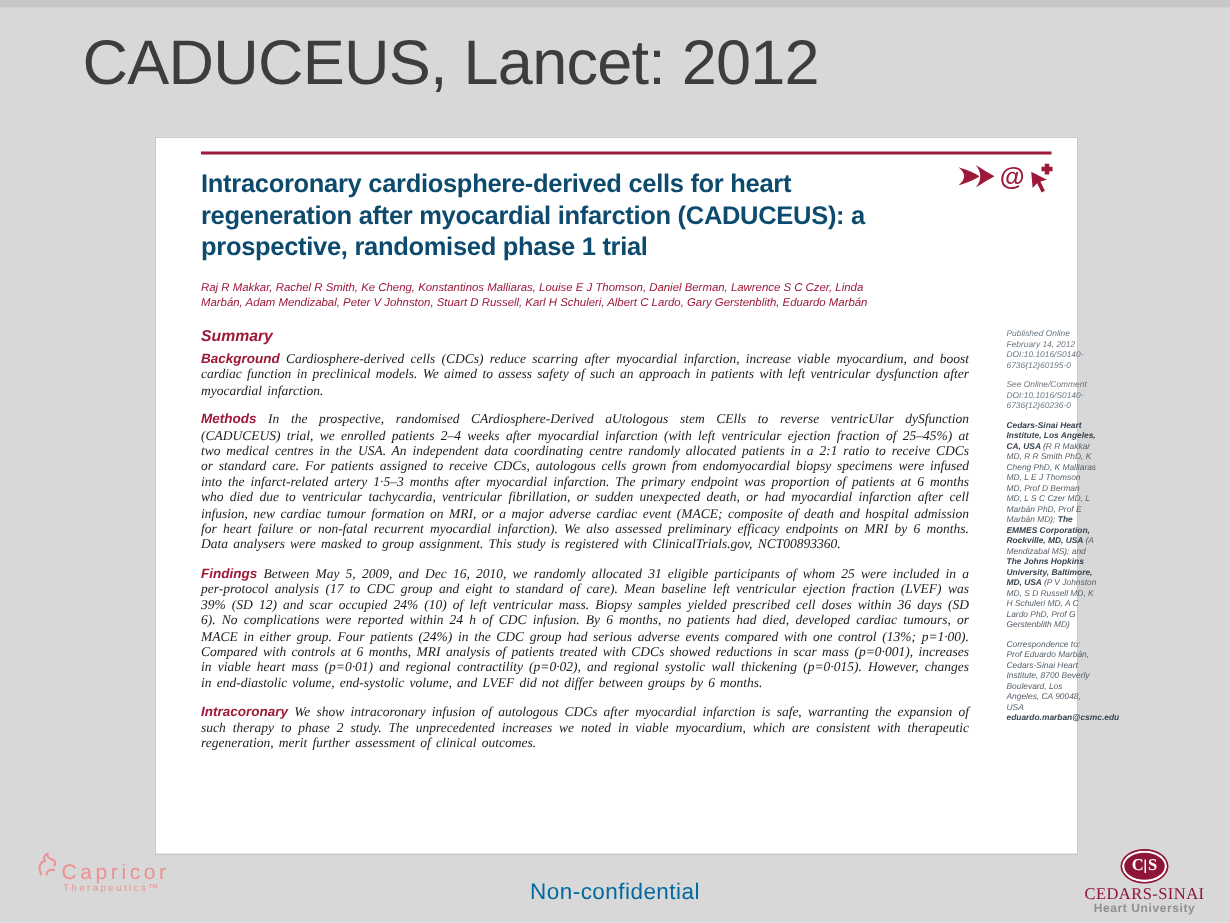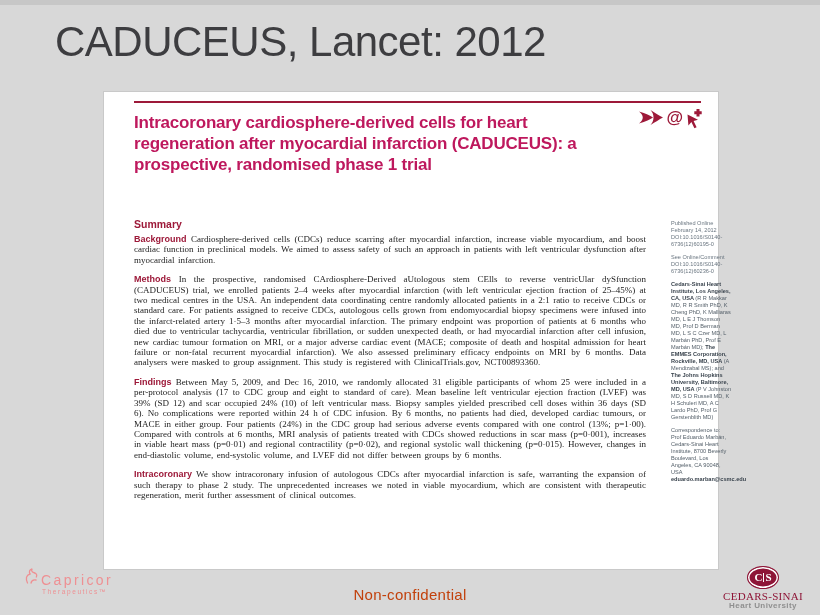--- a/index.html
+++ b/index.html
@@ -11,40 +11,40 @@
     letter-spacing:-0.5px;color:#3d3d40;font-family:"Liberation Sans",sans-serif;}
 
   
   .paper{position:absolute;left:103px;top:91px;width:616px;height:479px;background:#ffffff;
     border:1px solid #c9c9c9;box-sizing:border-box;}
   .rule{position:absolute;left:30px;top:9px;width:567px;height:2px;background:#9d1939;}
   .icons{position:absolute;right:16px;top:17px;display:flex;align-items:flex-start;gap:2px;color:#9d1939;}
   .icon-at{font-size:17px;font-weight:700;line-height:17px;color:#9d1939;}
 
   .paper-title{position:absolute;left:30px;top:20px;width:480px;margin:0;
-    font-size:17px;line-height:21px;font-weight:700;color:#be185d;letter-spacing:-0.2px;}
+    font-size:17px;line-height:21px;font-weight:700;color:#0c4a6e;letter-spacing:-0.2px;}
   .authors{position:absolute;left:30px;top:95px;width:455px;margin:0;
     font-size:7.6px;line-height:10px;font-style:italic;color:#9d1939;}
 
-  .columns{position:absolute;left:30px;top:126px;width:580px;display:flex;gap:25px;}
+  .columns{position:absolute;left:30px;top:126px;width:580px;display:flex;gap:25px;font-style:italic;}
   .main-col{width:512px;flex:none;}
   .summary-h{margin:0 0 4px 0;font-size:10.5px;font-weight:700;color:#9d1939;}
   .para{margin:0 0 9px 0;font-family:"Liberation Serif",serif;font-size:9px;line-height:10.4px;
     color:#1c1c1c;text-align:justify;word-spacing:1.2px;}
   .lead{font-family:"Liberation Sans",sans-serif;font-weight:700;color:#9d1939;}
 
   .side-col{width:60px;flex:none;padding-top:2px;}
   .side{margin:0 0 6px 0;font-size:5.6px;line-height:7px;color:#6a7680;}
   .side .sline{display:block;}
   .side.dark{color:#55606a;}
   .side .b{font-weight:700;color:#39434d;}
 
   
   .footer-label{position:absolute;left:0;right:0;top:586px;text-align:center;
-    font-size:15px;color:#c2410c;letter-spacing:0.3px;}
+    font-size:15px;color:#0369a1;letter-spacing:0.3px;}
 
   .capricor{position:absolute;left:24px;top:568px;color:#ee9093;}
   .cap-row{display:flex;align-items:flex-end;gap:2px;}
   .cap-name{font-size:14px;letter-spacing:2.4px;line-height:16px;}
   .cap-sub{font-size:6.5px;letter-spacing:1.6px;margin:0 0 0 18px;line-height:8px;}
 
   .cedars{position:absolute;left:718px;top:566px;width:90px;text-align:center;}
   .medallion{width:30px;height:21px;margin:0 auto;background:#8e1537;border-radius:50%;
     border:1px solid #8e1537;box-shadow:inset 0 0 0 1.5px #ffffff;
     display:flex;align-items:center;justify-content:center;gap:1px;
@@ -75,20 +75,21 @@
       <span class="icon-at">@</span>
       <span>
         <svg width="17" height="20" viewBox="0 0 17 20">
           <path d="M11.5 0 h3 v2.2 h2.2 v3 h-2.2 v2.2 h-3 V5.2 H9.3 v-3 h2.2 Z" fill="#9d1939"></path>
           <path d="M2.5 5.5 L13 10.8 L8.6 12 L11.6 18.2 L9.4 19.3 L6.4 13.1 L3.4 16.4 Z" fill="#9d1939"></path>
         </svg>
       </span>
     </div>
 
     <h2 class="paper-title">Intracoronary cardiosphere-derived cells for heart regeneration after myocardial infarction (CADUCEUS): a prospective, randomised phase 1 trial</h2>
+    <p class="authors">Raj R Makkar, Rachel R Smith, Ke Cheng, Konstantinos Malliaras, Louise E J Thomson, Daniel Berman, Lawrence S C Czer, Linda Marbán, Adam Mendizabal, Peter V Johnston, Stuart D Russell, Karl H Schuleri, Albert C Lardo, Gary Gerstenblith, Eduardo Marbán</p>
 
     <div class="columns">
       <div class="main-col">
         <h3 class="summary-h">Summary</h3>
 
         <p class="para"><span class="lead">Background</span> <span>Cardiosphere-derived cells (CDCs) reduce scarring after myocardial infarction, increase viable myocardium, and boost cardiac function in preclinical models. We aimed to assess safety of such an approach in patients with left ventricular dysfunction after myocardial infarction.</span></p>
 
         <p class="para"><span class="lead">Methods</span> <span>In the prospective, randomised CArdiosphere-Derived aUtologous stem CElls to reverse ventricUlar dySfunction (CADUCEUS) trial, we enrolled patients 2–4 weeks after myocardial infarction (with left ventricular ejection fraction of 25–45%) at two medical centres in the USA. An independent data coordinating centre randomly allocated patients in a 2:1 ratio to receive CDCs or standard care. For patients assigned to receive CDCs, autologous cells grown from endomyocardial biopsy specimens were infused into the infarct-related artery 1·5–3 months after myocardial infarction. The primary endpoint was proportion of patients at 6 months who died due to ventricular tachycardia, ventricular fibrillation, or sudden unexpected death, or had myocardial infarction after cell infusion, new cardiac tumour formation on MRI, or a major adverse cardiac event (MACE; composite of death and hospital admission for heart failure or non-fatal recurrent myocardial infarction). We also assessed preliminary efficacy endpoints on MRI by 6 months. Data analysers were masked to group assignment. This study is registered with ClinicalTrials.gov, NCT00893360.</span></p>
 
         <p class="para"><span class="lead">Findings</span> <span>Between May 5, 2009, and Dec 16, 2010, we randomly allocated 31 eligible participants of whom 25 were included in a per-protocol analysis (17 to CDC group and eight to standard of care). Mean baseline left ventricular ejection fraction (LVEF) was 39% (SD 12) and scar occupied 24% (10) of left ventricular mass. Biopsy samples yielded prescribed cell doses within 36 days (SD 6). No complications were reported within 24 h of CDC infusion. By 6 months, no patients had died, developed cardiac tumours, or MACE in either group. Four patients (24%) in the CDC group had serious adverse events compared with one control (13%; p=1·00). Compared with controls at 6 months, MRI analysis of patients treated with CDCs showed reductions in scar mass (p=0·001), increases in viable heart mass (p=0·01) and regional contractility (p=0·02), and regional systolic wall thickening (p=0·015). However, changes in end-diastolic volume, end-systolic volume, and LVEF did not differ between groups by 6 months.</span></p>

